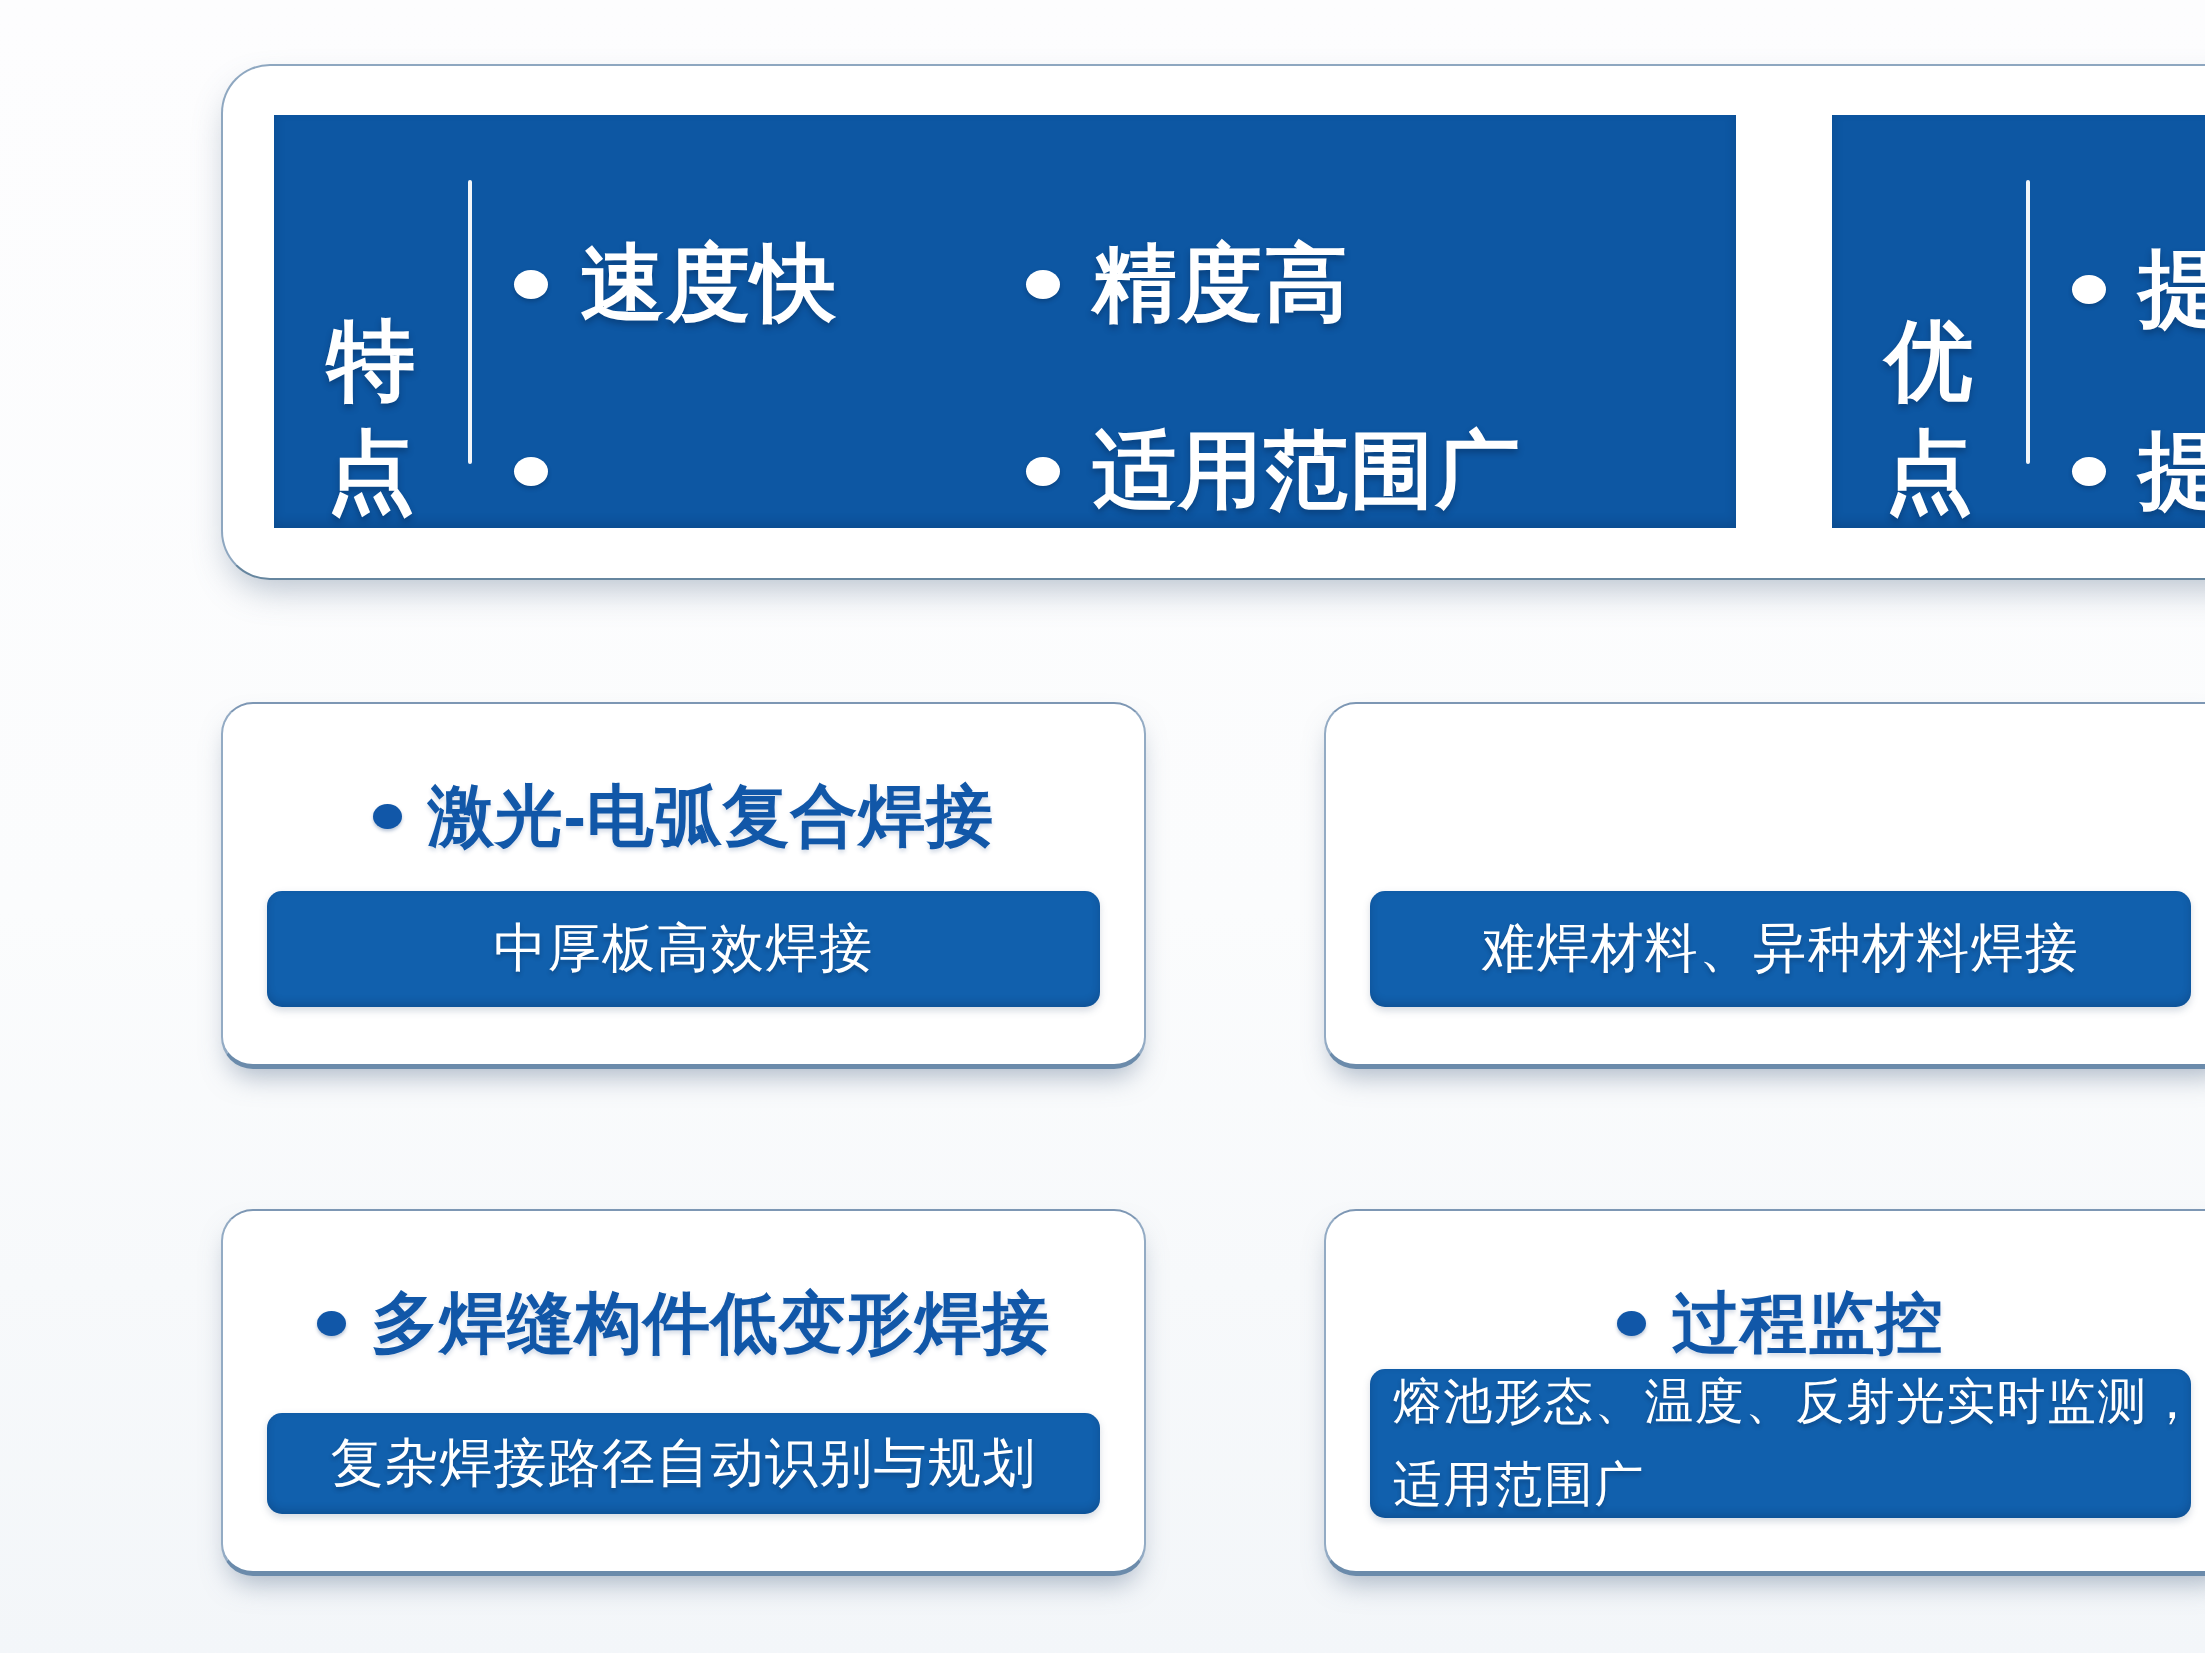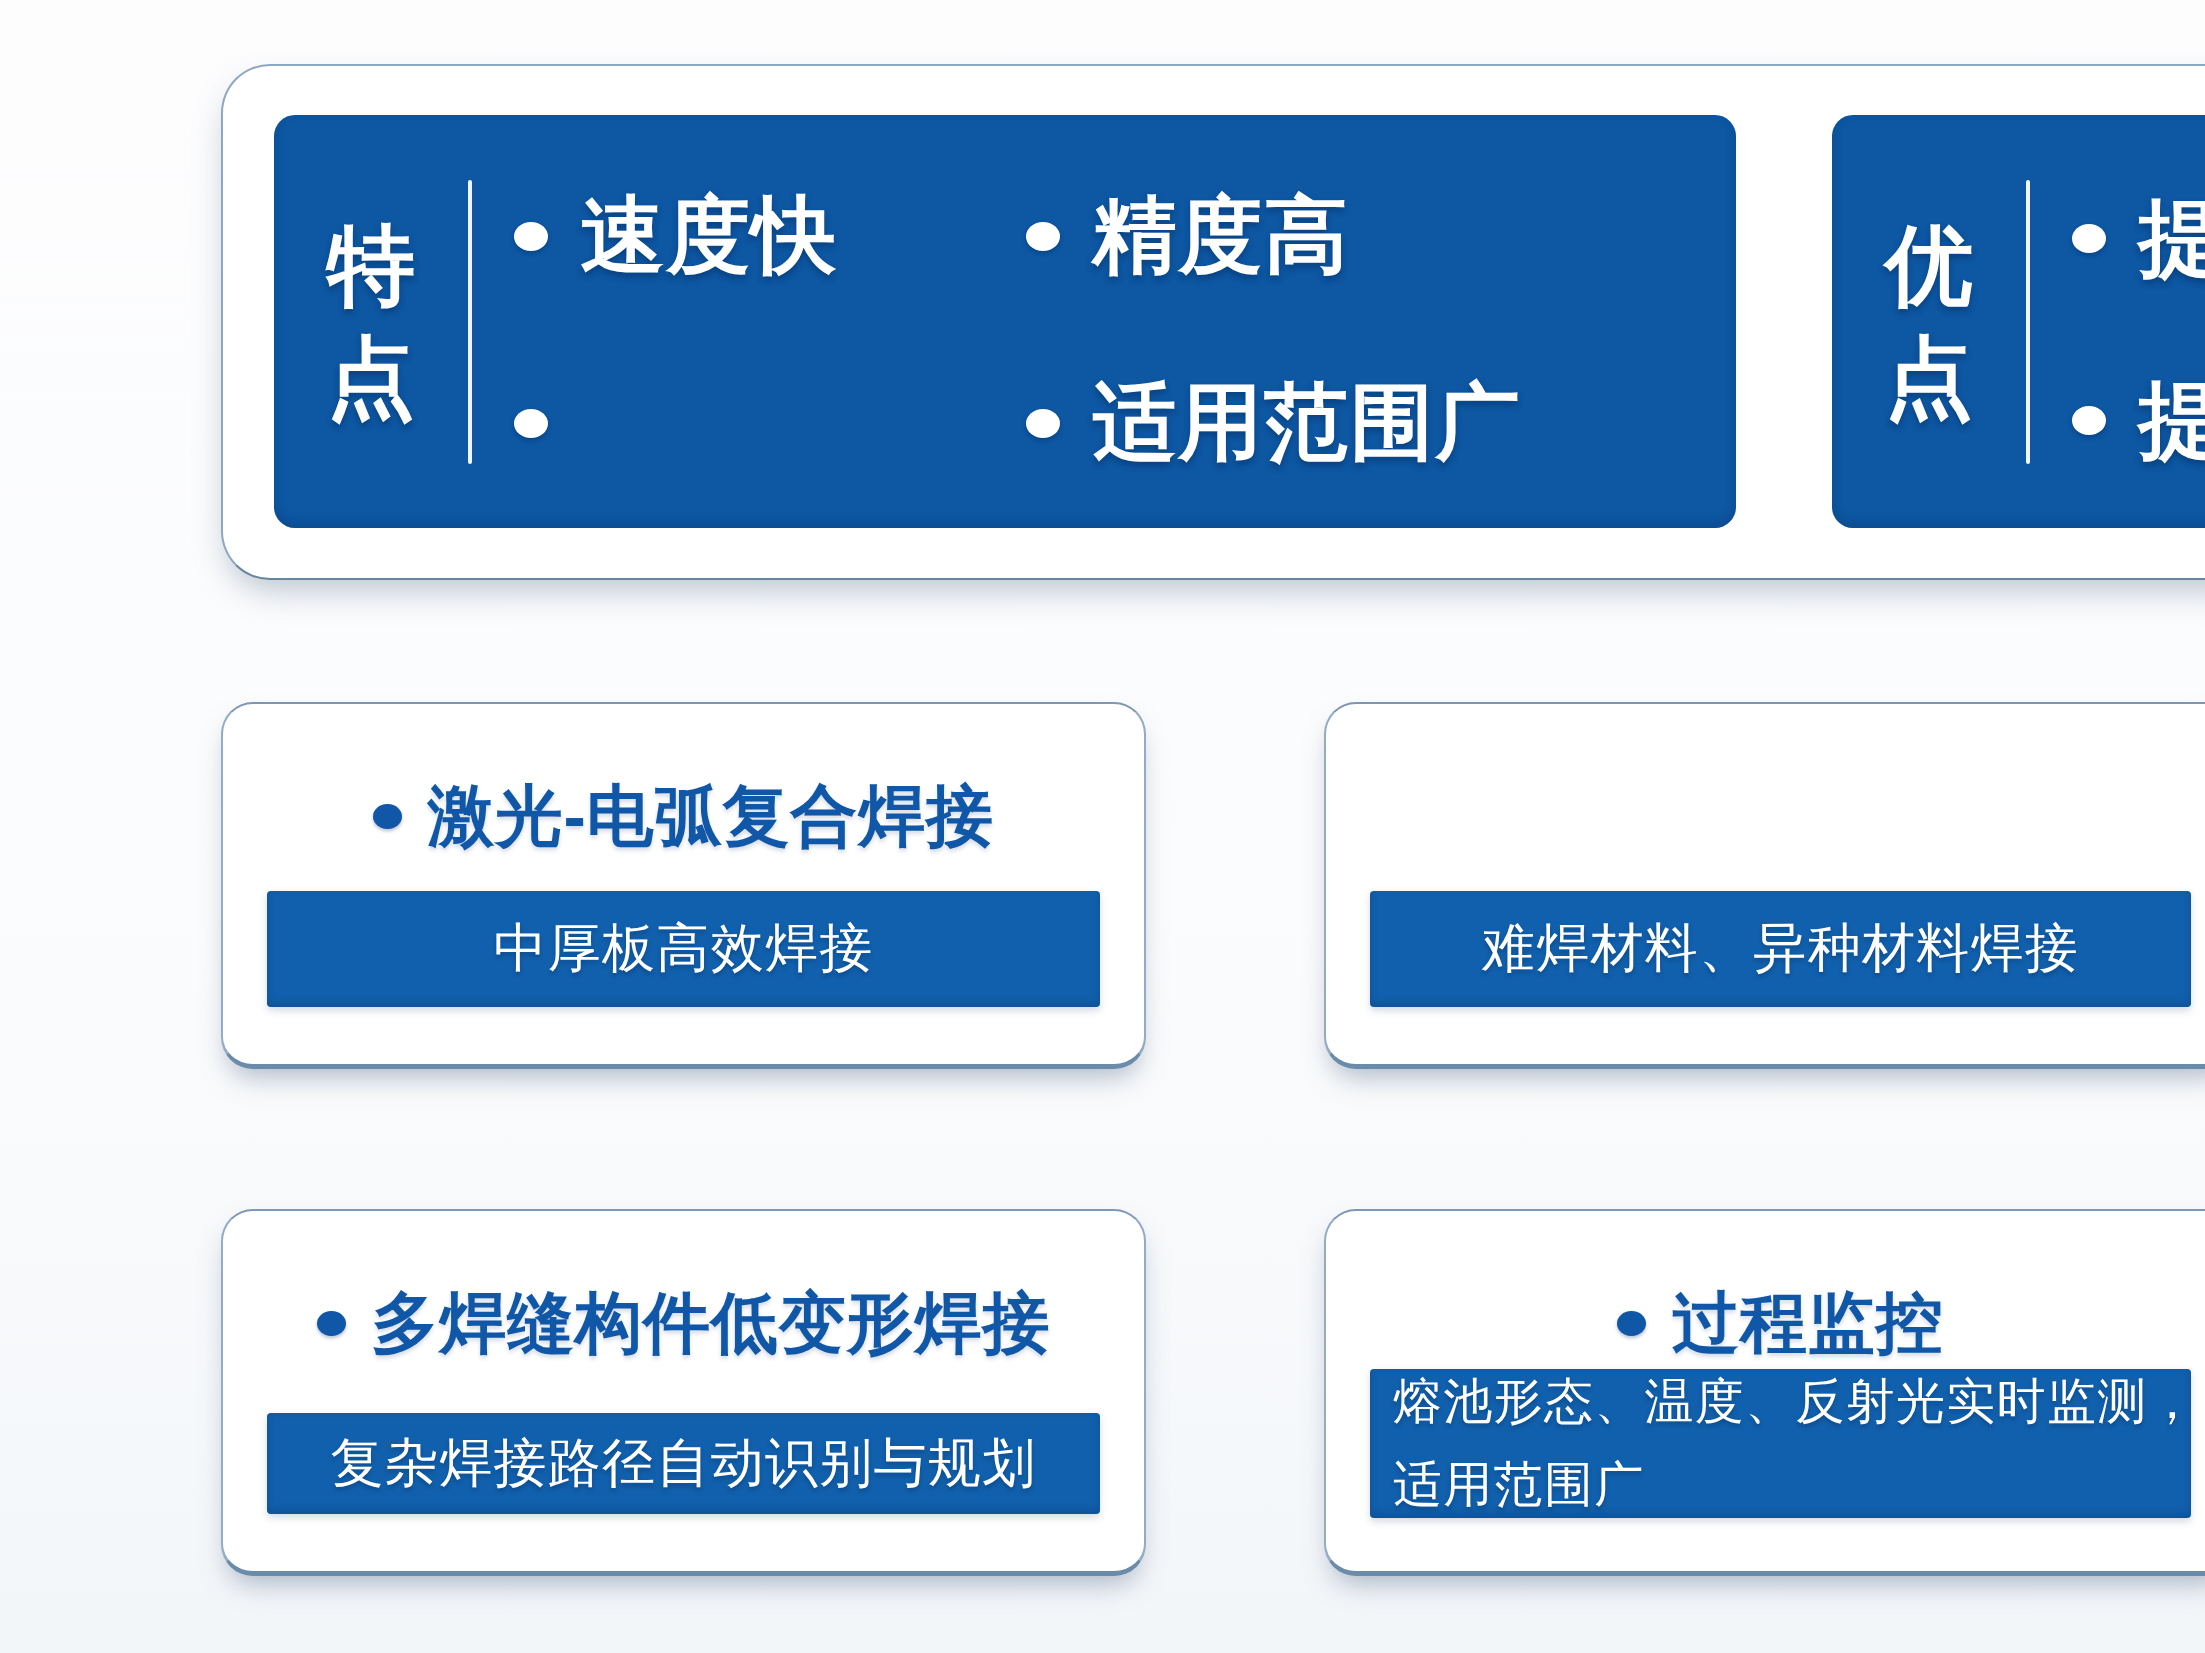--- a/index.html
+++ b/index.html
@@ -18,23 +18,22 @@
     position:absolute; left:221px; top:64px; width:3120px; height:516px;
     background:#ffffff;
     border:2.6px solid #8ea7c0; border-bottom-color:#66869f;
     border-radius:49px;
     box-shadow:0 16px 35px -8px rgba(96,117,145,.45);
     display:flex; justify-content:space-between;
     padding:49px 45px 50px 51px;
   }
   .hbox {
     width:1462px; height:100%; background:#0d57a3;
-    display:flex; align-items:center;
+    display:flex; align-items:flex-end;
     box-shadow:inset 0 -4.4px 10.6px rgba(0,20,50,.18);
-    border-radius:21px;
   }
   .hbox-labelwrap {
     flex:0 0 194px; display:flex; align-items:center; justify-content:center;
   }
   .v-label {
     width:93px; font-size:88px; line-height:1.27; font-weight:700;
     color:#ffffff; text-align:center; word-break:break-all;
     text-shadow:0 3.5px 6.2px rgba(0,25,60,.35);
   }
   .hbox-sep {
@@ -81,21 +80,21 @@
     width:29px; height:25.6px; border-radius:50%; background:#1157a8; flex:0 0 auto;
     box-shadow:0 2.2px 3.5px rgba(20,60,120,.3);
   }
   .card-title {
     font-size:67px; font-weight:700; color:#1157a8;
     text-shadow:0 2.6px 4.4px rgba(20,60,120,.18); letter-spacing:0.9px;
   }
   .card-banner {
     margin-top:auto; height:116px; background:#1160ad;
     display:flex; flex-direction:column; align-items:center; justify-content:center;
-    border-radius:4px;
+    border-radius:15px;
     box-shadow:inset 0 -3.5px 8px rgba(0,20,50,.2), 0 3.5px 7px rgba(96,117,145,.25);
   }
   .banner-line {
     font-size:53px; color:#ffffff; letter-spacing:1.3px;
     text-shadow:0 2.6px 4.4px rgba(0,25,60,.3); white-space:nowrap;
   }
   .card.c5 .card-banner {
     height:185px; align-items:flex-start; padding:0 23px; gap:17px;
   }
   .card.c5 .banner-line { font-size:49px; }

